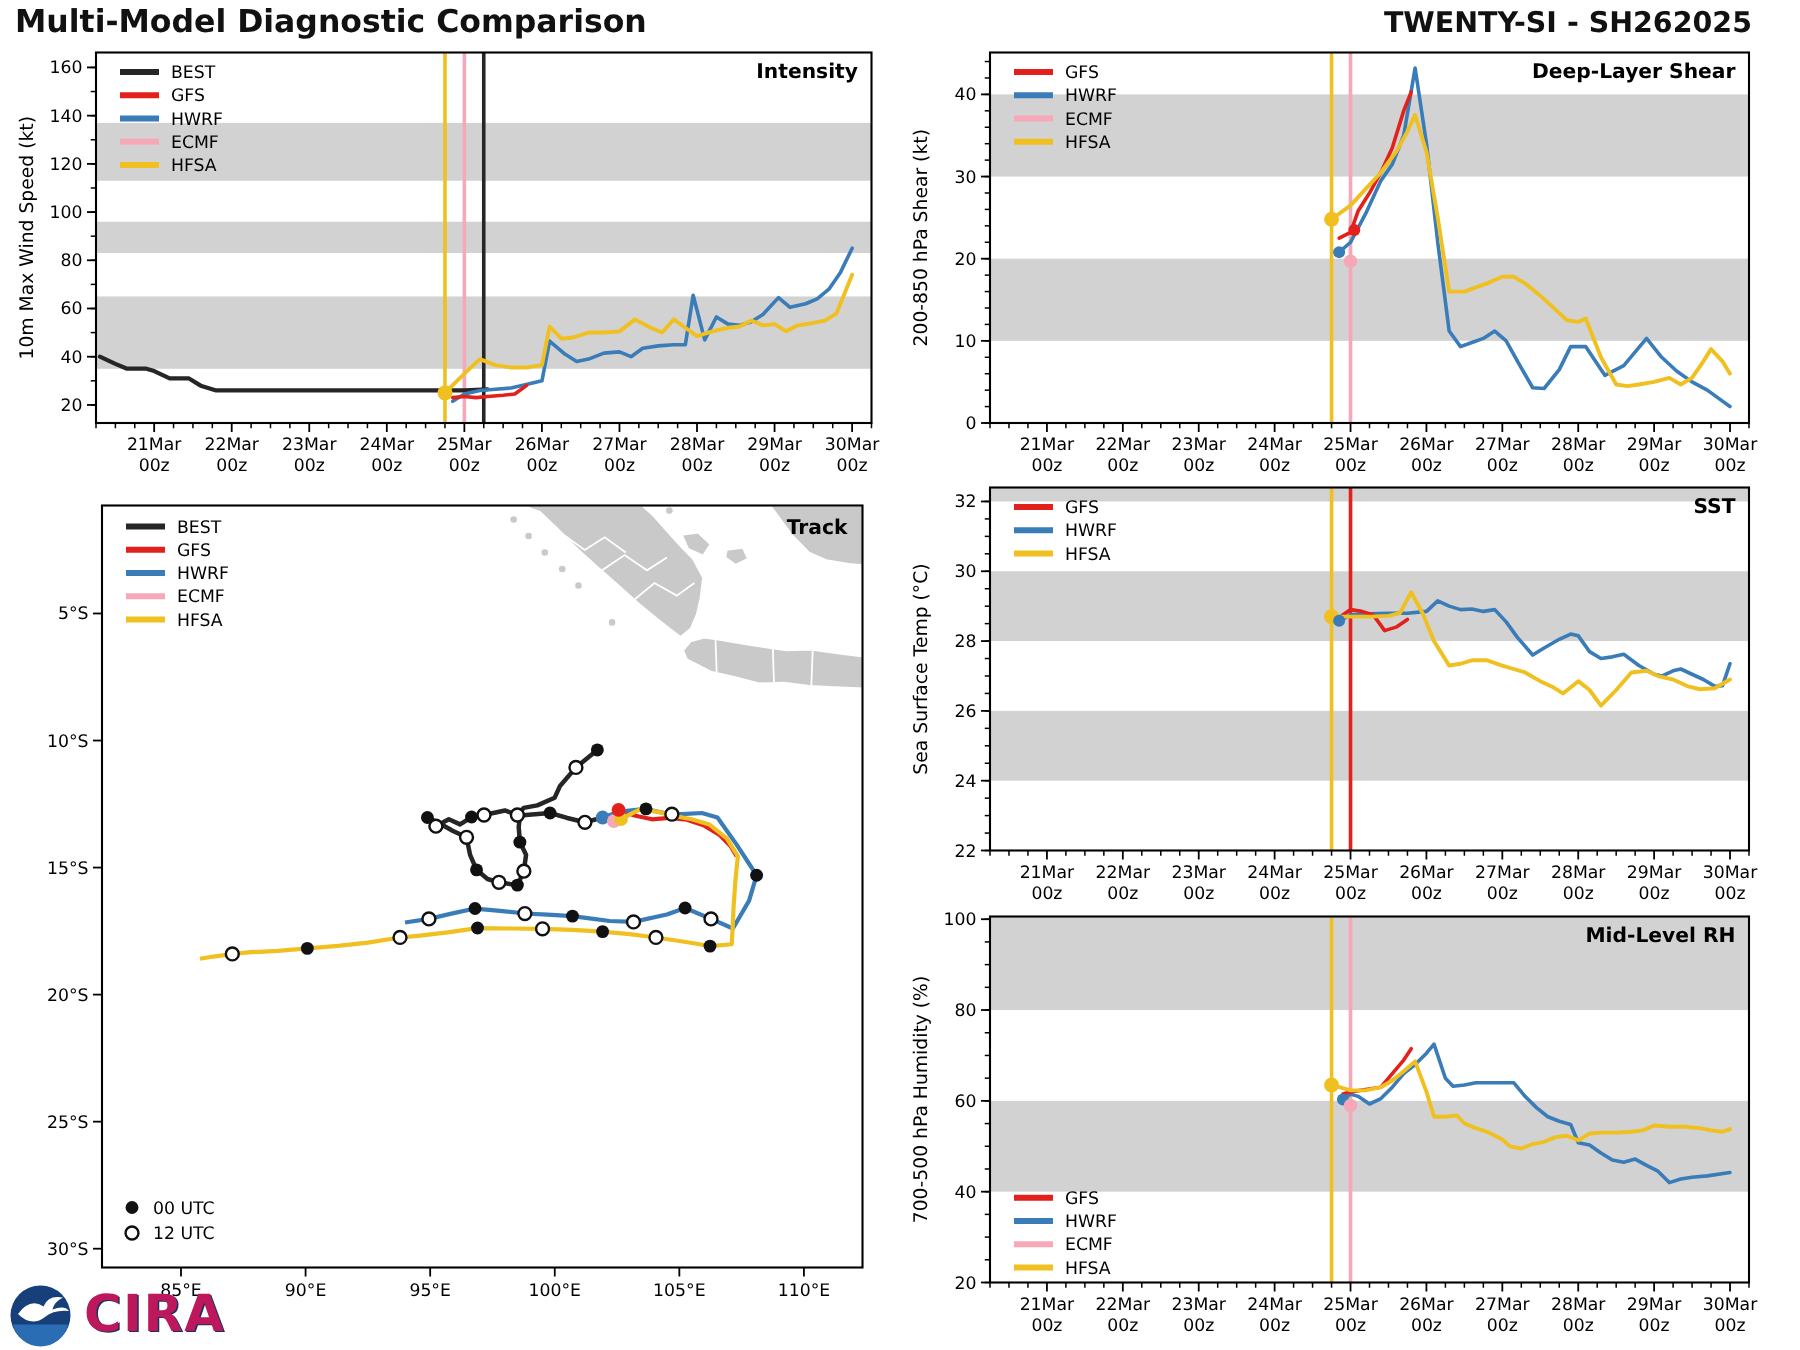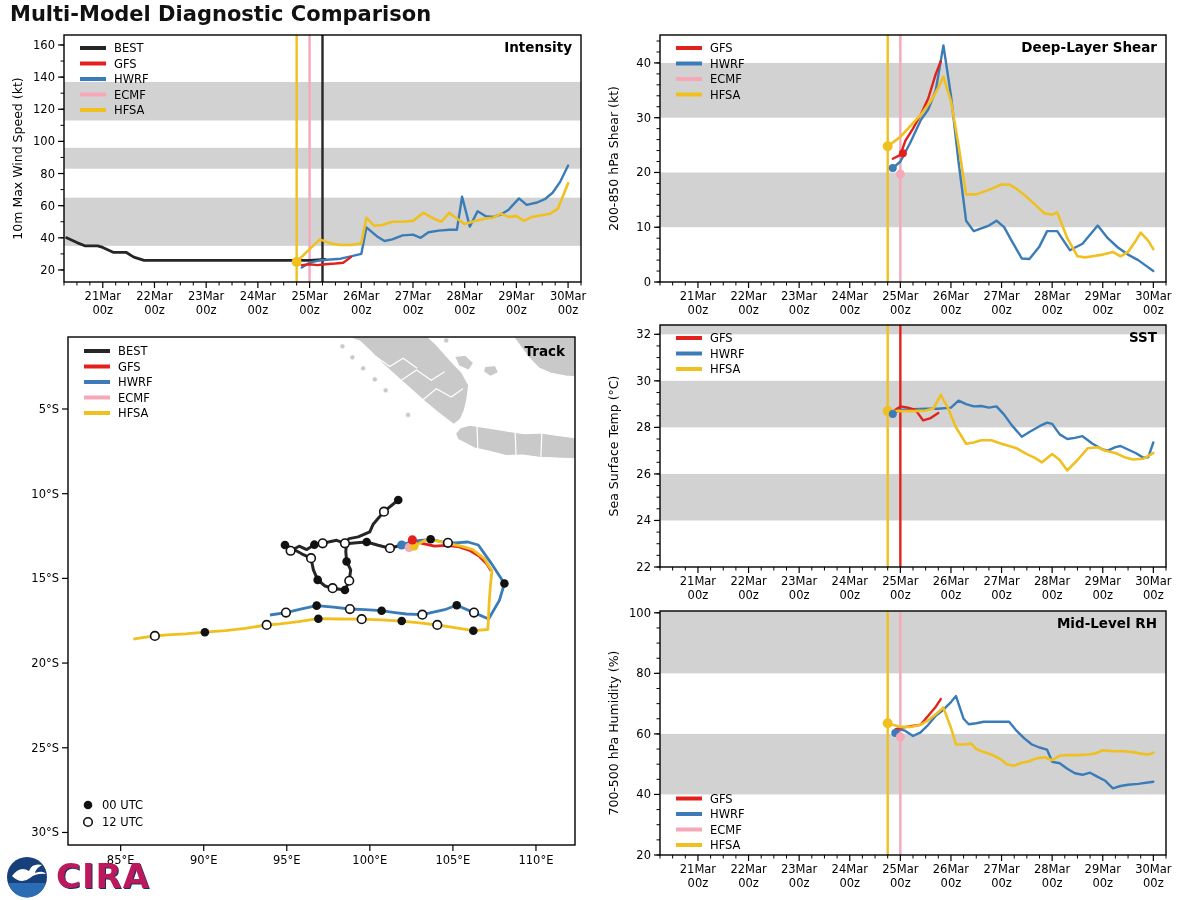--- a/index.html
+++ b/index.html
@@ -12,20 +12,21 @@
   #fig{position:absolute;left:0;top:0;}
   .logos{position:absolute;left:6px;top:856px;width:260px;height:44px;}
   .cira-text{position:absolute;left:50px;top:0px;font-size:34px;font-weight:bold;
              color:#be185d;letter-spacing:1px;text-shadow:1px 1px 0 #16325f;}
 </style>
 </head>
 <body>
 
 <div class="stage">
   <div class="hdr-title">Multi-Model Diagnostic Comparison</div>
+  <div class="hdr-storm">TWENTY-SI - SH262025</div>
 
   <svg id="fig" width="1200" height="900">
       <g>
         <clipPath id="clip-intensity">
           <rect x="64" y="35" width="517" height="247"></rect>
         </clipPath>
         <rect x="64" y="197.63109954456735" width="517" height="48.210800260247225" fill="#d2d2d2"></rect>
         <rect x="64" y="147.8132726089785" width="517" height="20.891346779440482" fill="#d2d2d2"></rect>
         <rect x="64" y="81.92517891997394" width="517" height="38.56864020819782" fill="#d2d2d2"></rect>
         <line x1="296.65" y1="35" x2="296.65" y2="282" stroke="#f0c020" stroke-width="2.4"></line>

